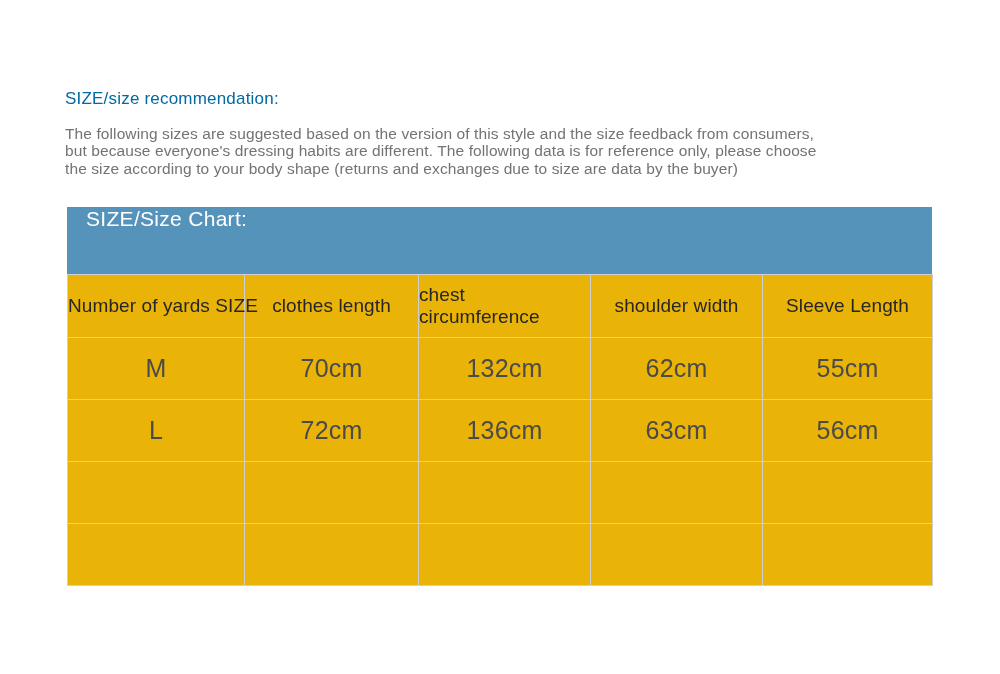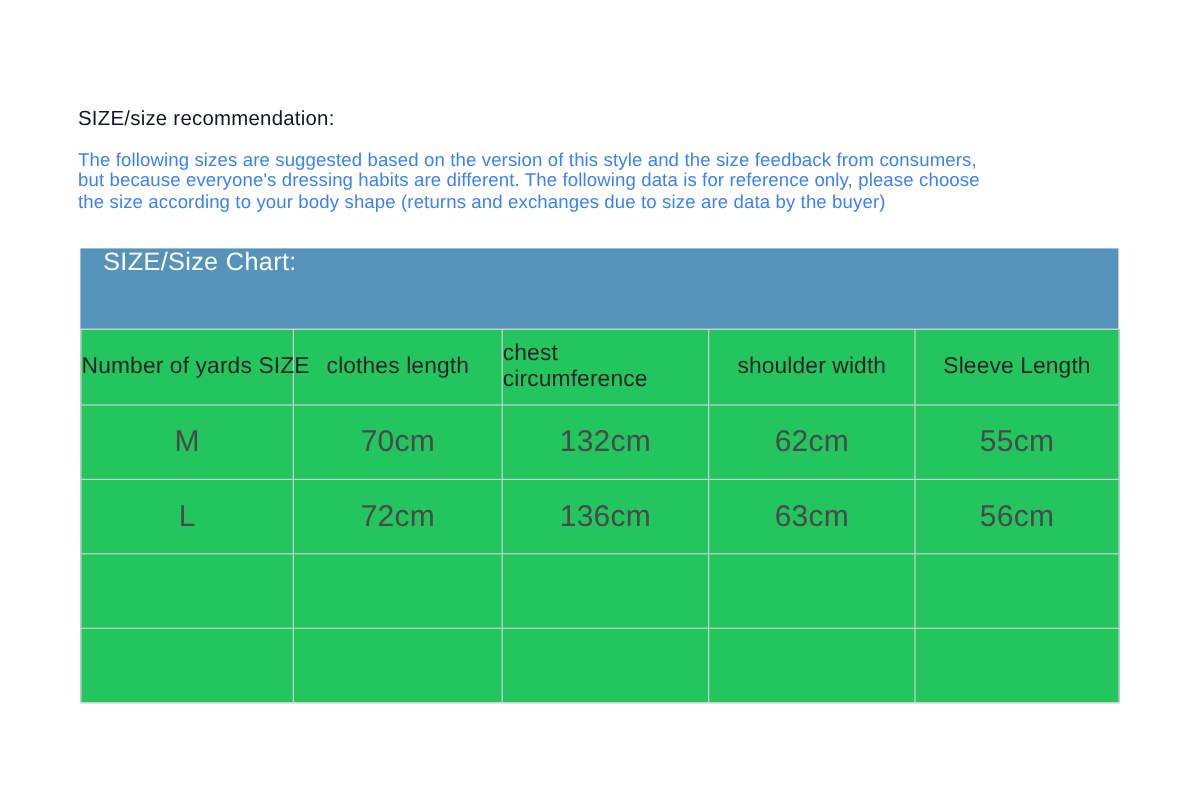--- a/index.html
+++ b/index.html
@@ -14,31 +14,31 @@
     font-family: "Liberation Sans", sans-serif;
     color: #222222;
     overflow: hidden;
   }
   .page-title {
     position: absolute;
     left: 65px;
     top: 75px;
     font-size: 17px;
     font-weight: 400;
-    color: #0f172a;
+    color: #0369a1;
     letter-spacing: 0.2px;
   }
   .description {
     position: absolute;
     left: 65px;
     top: 125px;
     width: 880px;
     font-size: 15.5px;
     line-height: 17.3px;
-    color: #3b82f6;
+    color: #737373;
     letter-spacing: 0.1px;
     white-space: nowrap;
   }
   .chart-title-bar {
     position: absolute;
     left: 67px;
     top: 207px;
     width: 865px;
     height: 67px;
     background: #5593ba;
@@ -50,21 +50,21 @@
     font-size: 21px;
     letter-spacing: 0.3px;
   }
   table.size-table {
     position: absolute;
     left: 67px;
     top: 274px;
     width: 865px;
     border-collapse: collapse;
     table-layout: fixed;
-    background: #22c55e;
+    background: #eab308;
   }
   table.size-table th,
   table.size-table td {
     border: 1px solid #cfcfcf;
     text-align: center;
     vertical-align: middle;
     padding: 0;
     overflow: visible;
   }
   table.size-table thead th {

